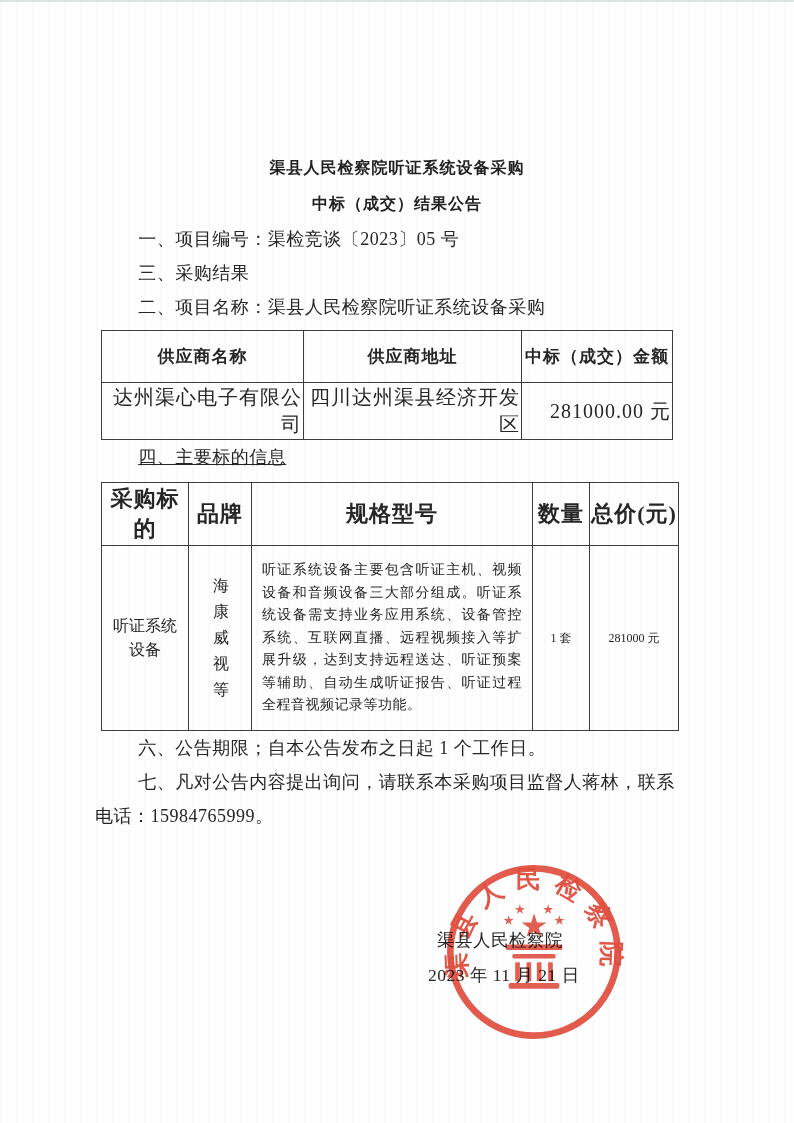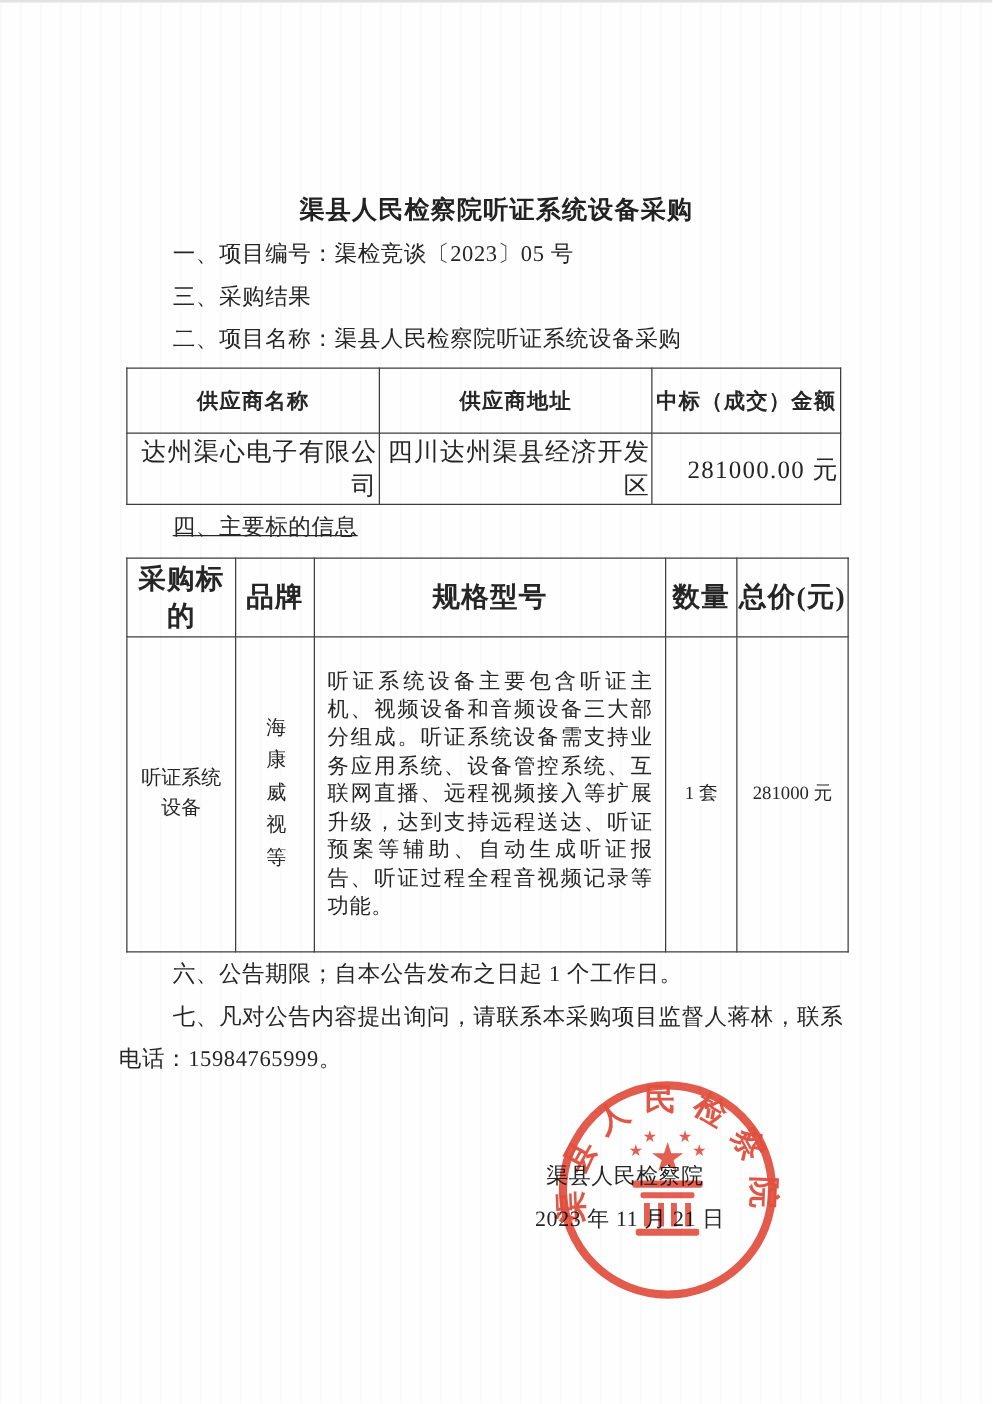--- a/index.html
+++ b/index.html
@@ -20,21 +20,21 @@
         rgba(255,255,255,0) 2px, rgba(255,255,255,0) 16px),
       #fefefe;
   }
   .scan-edge-top{
     position:absolute;top:0;left:0;right:0;height:2px;
     background:#dfe3e4;
   }
   .doc-title{
     padding-top:150px;
     text-align:center;
-    font-size:20px;
+    font-size:16px;
     font-weight:bold;
     line-height:36px;
     letter-spacing:1px;
     color:#222;
   }
   .content{
     width:585px;
     margin:0 auto 0 95px;
   }
   .first-block{margin-top:36px;}
@@ -95,34 +95,34 @@
     line-height:24px;
   }
   .st-c1{width:84px;}
   .st-c2{width:60px;}
   .st-c3{width:278px;}
   .st-c4{width:54px;}
   .st-c5{width:86px;}
   td.spec-cell{
     text-align:justify;
     text-justify:inter-ideograph;
-    font-size:17px;
+    font-size:14px;
     line-height:22.5px;
     letter-spacing:0.5px;
-    padding:24px 10px;
+    padding:13px 10px;
   }
   td.brand-cell{
     text-align:justify;
     text-justify:inter-ideograph;
     padding:6px 24px;
     line-height:26px;
   }
   td.qty-cell,td.total-cell{
     white-space:nowrap;
-    font-size:15px;
+    font-size:12px;
   }
   
   .signature-org{
     position:absolute;
     left:437px;top:928px;
     font-size:17.5px;
     letter-spacing:0.5px;
     color:#262626;
   }
   .signature-date{
@@ -142,20 +142,21 @@
   }
 </style>
 </head>
 <body>
 
 <div class="page">
   <div class="scan-edge-top"></div>
 
   <div class="doc-title">
     <div>渠县人民检察院听证系统设备采购</div>
+    <div>中标（成交）结果公告</div>
   </div>
 
   <div class="content">
     <p class="item first-block">一、项目编号：渠检竞谈〔2023〕05 号</p>
     <p class="item">三、采购结果</p>
     <p class="item">二、项目名称：渠县人民检察院听证系统设备采购</p>
 
     <table class="result-table">
       <thead>
         <tr>

